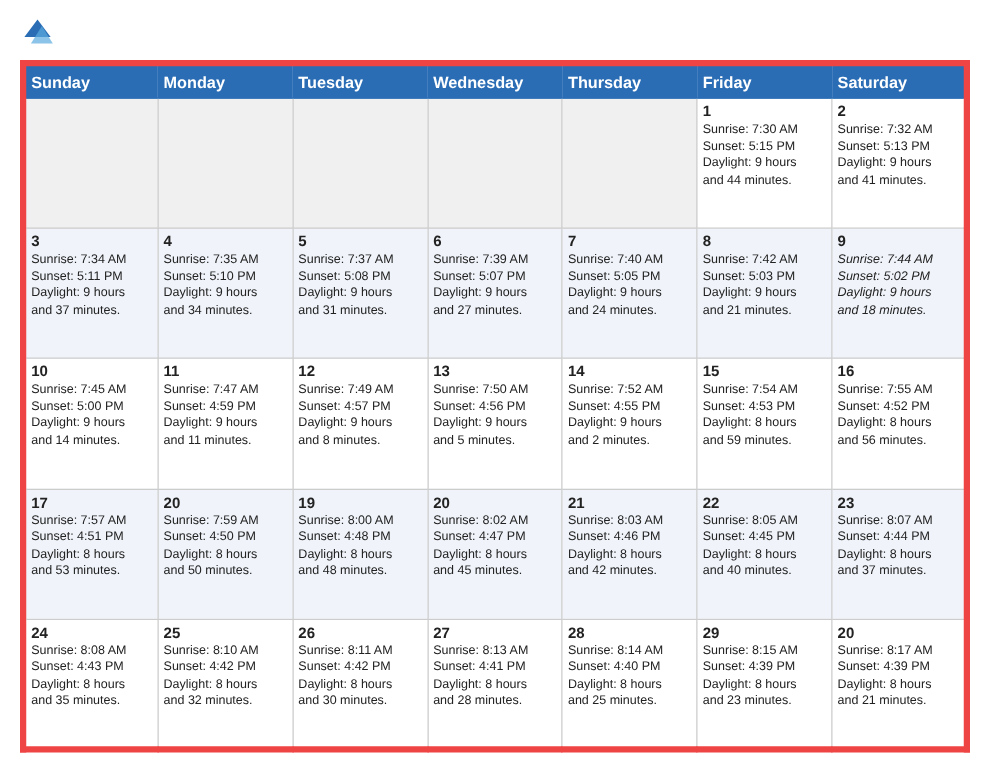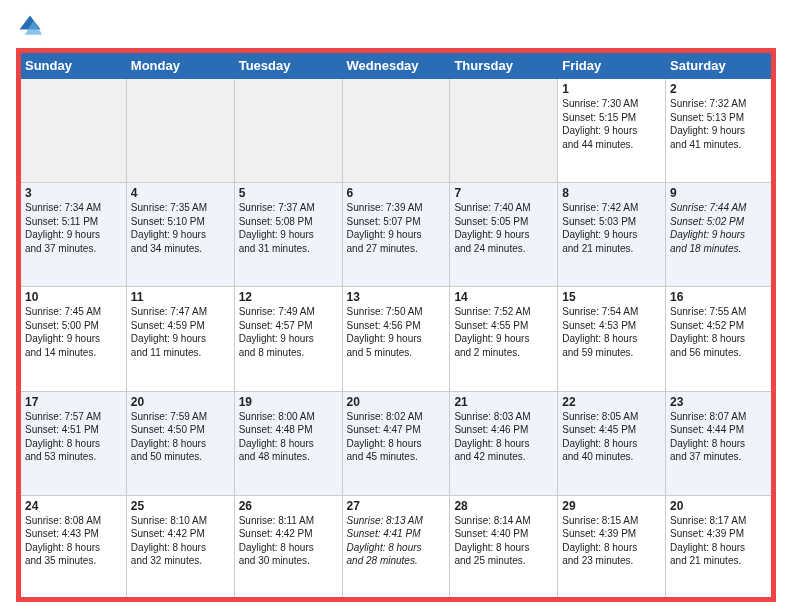--- a/index.html
+++ b/index.html
@@ -328,21 +328,21 @@
           </td>
           <td>
             <span class="day-num">26</span>
             <div class="day-info" style="white-space: pre-line;">Sunrise: 8:11 AM
 Sunset: 4:42 PM
 Daylight: 8 hours
 and 30 minutes.</div>
           </td>
           <td>
             <span class="day-num">27</span>
-            <div class="day-info" style="white-space: pre-line; font-style: italic;">Sunrise: 8:13 AM
+            <div class="day-info" style="white-space: pre-line;">Sunrise: 8:13 AM
 Sunset: 4:41 PM
 Daylight: 8 hours
 and 28 minutes.</div>
           </td>
           <td>
             <span class="day-num">28</span>
             <div class="day-info" style="white-space: pre-line;">Sunrise: 8:14 AM
 Sunset: 4:40 PM
 Daylight: 8 hours
 and 25 minutes.</div>

